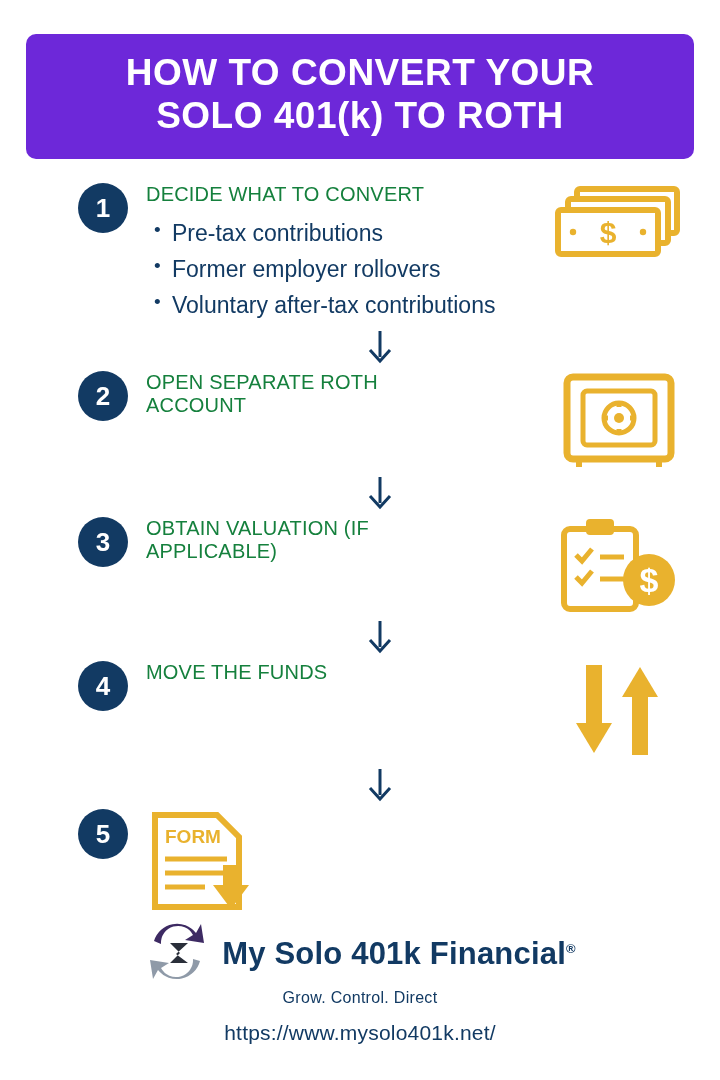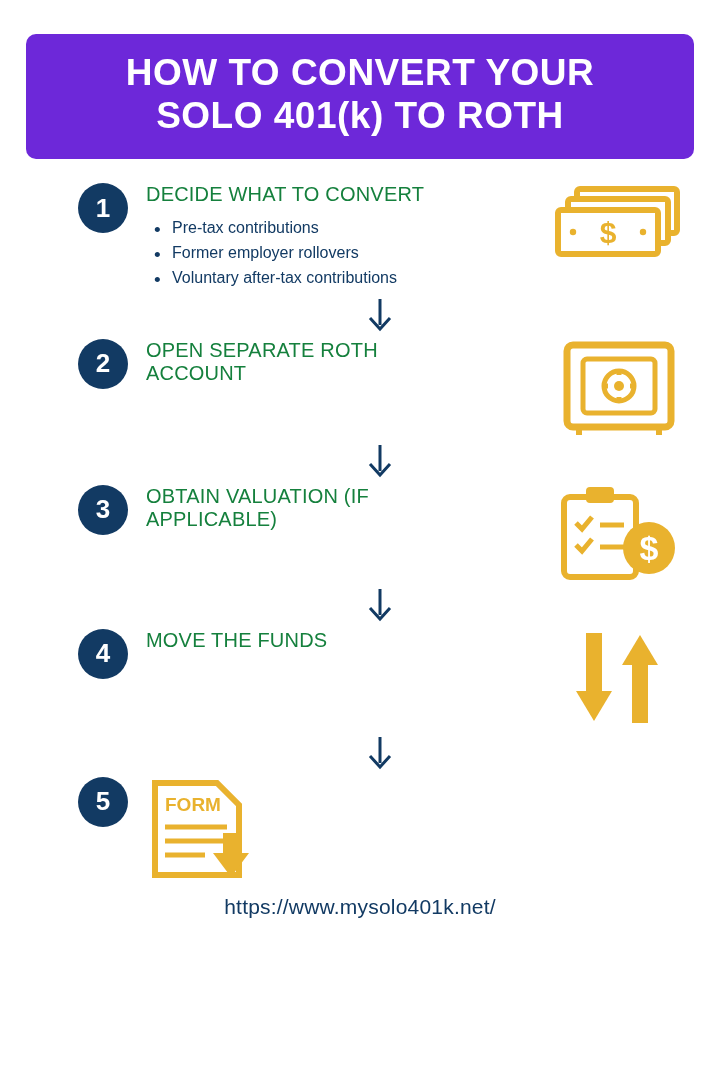--- a/index.html
+++ b/index.html
@@ -78,21 +78,21 @@
     max-width: 330px;
   }
   .bullets {
     margin: 10px 0 0 0;
     padding: 0;
     list-style: none;
   }
   .bullets li {
     position: relative;
     color: #123a63;
-    font-size: 16px;
+    font-size: 23px;
     line-height: 1.55;
     padding-left: 26px;
   }
   .bullets li::before {
     content: "\2022";
     position: absolute;
     left: 8px;
     top: -1px;
     font-size: 19px;
     color: #123a63;
@@ -291,16 +291,30 @@
             <rect x="80" y="56" width="16" height="26"></rect>
             <polygon points="70,76 106,76 88,100"></polygon>
           </g>
         </svg>
       </div>
     </div>
 
   </div>
 
   <div class="footer">
+    <div class="brand-row">
+      <span>
+        <svg width="66" height="62" viewBox="0 0 66 62">
+          <path d="M10 20 A24 24 0 0 1 52 12 l5 -9 3 19 -19 -3 8 -5 A17 17 0 0 0 17 23 z" fill="#3d2a63"></path>
+          <path d="M56 40 A24 24 0 0 1 14 49 l-5 9 -3 -19 19 3 -8 5 A17 17 0 0 0 49 38 z" fill="#8f9aa8"></path>
+          <polygon points="26,22 44,22 32,33 44,42 26,42 36,32" fill="#2a2f3a"></polygon>
+        </svg>
+      </span>
+      <span class="brand-text">
+        <span>My Solo 401k</span>
+        <span class="light">Financial</span><span class="brand-reg">®</span>
+      </span>
+    </div>
+    <div class="tagline">Grow. Control. Direct</div>
     <div class="url">https://www.mysolo401k.net/</div>
   </div>
 
 </div>
 
 </body></html>

